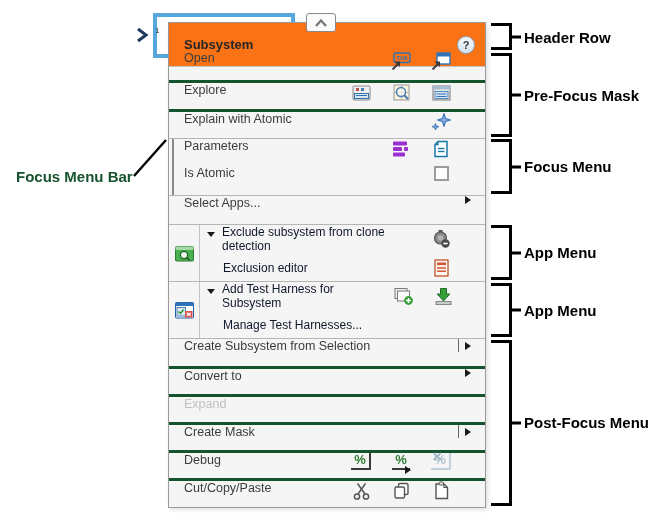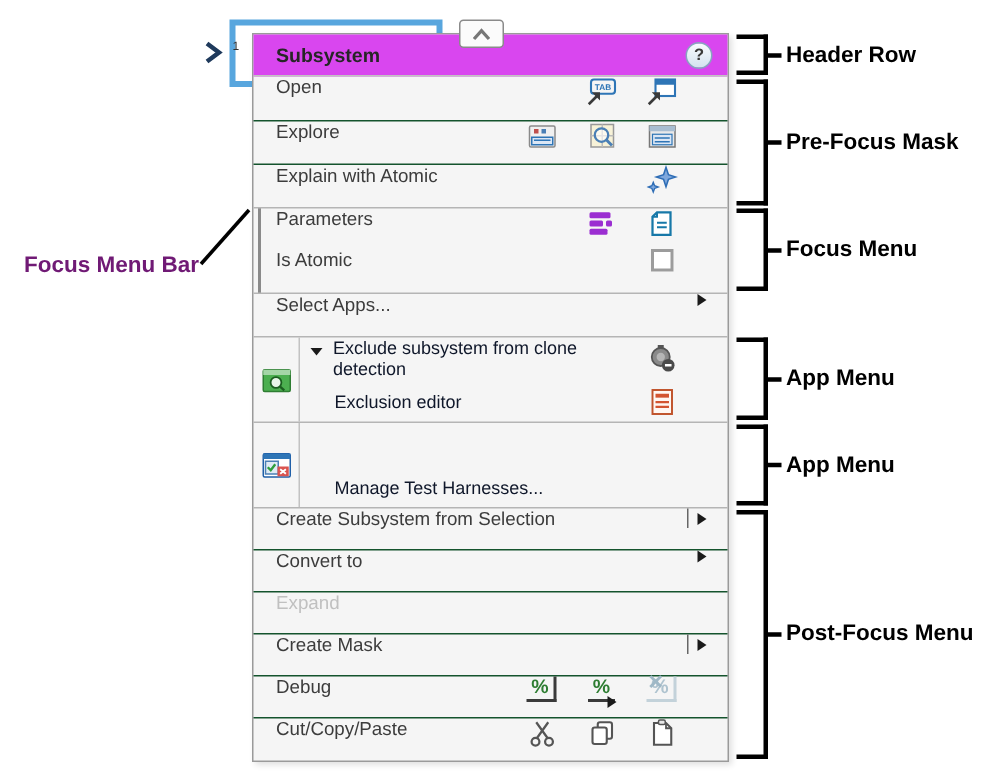--- a/index.html
+++ b/index.html
@@ -12,30 +12,30 @@
     background:#fff; border:4px solid #58a6de; }
   .port-num { position:absolute; left:155px; top:26px; font-size:8px; color:#333; }
 
   
   .menu { position:absolute; left:168px; top:22px; width:318px; height:486px;
     background:#f5f5f5; border:1px solid #9a9a9a; box-shadow:2px 2px 4px rgba(0,0,0,.12); }
   .collapse-btn { position:absolute; left:306px; top:13px; width:30px; height:19px;
     background:#fbfbfb; border:1px solid #8a8a8a; border-radius:3px;
     display:flex; align-items:center; justify-content:center; z-index:5; }
 
-  .hdr { position:absolute; left:0; right:0; top:0; height:28px; background:#d946ef;
+  .hdr { position:absolute; left:0; right:0; top:0; height:44px; background:#f97316;
     border-bottom:1px solid #c2c2c2; display:flex; align-items:center; padding:0 10px 0 15px; }
   .hdr .title { font-size:13px; font-weight:bold; color:#262626; }
   .help-btn { margin-left:auto; width:18px; height:18px; border-radius:50%;
     background:linear-gradient(#f8fbfe,#d4e2ef); border:1px solid #87a4c0;
     font-size:11px; font-weight:bold; color:#3a3a3a; display:flex; align-items:center; justify-content:center; }
 
   .mi { position:absolute; left:0; right:0; display:flex; align-items:flex-start;
     padding:0 12px 0 15px; font-size:12.5px; color:#3c3c3c; }
-  .sep-light { border-top:1px solid #14532d; }
+  .sep-light { border-top:3px solid #14532d; }
   .sep-dark  { border-top:1px solid #b5b5b5; }
   .disabled { color:#c0c0c0; }
 
   .icons { margin-left:auto; display:flex; align-items:center; margin-right:0; }
   .islot { width:40px; display:flex; justify-content:center; align-items:center; }
 
   .tri-right { width:0; height:0; border-top:4.5px solid transparent;
     border-bottom:4.5px solid transparent; border-left:6px solid #1a1a1a; }
   .split { width:1px; height:13px; background:#666; margin-right:6px; }
   .arr-zone { margin-left:auto; display:flex; align-items:center; padding-right:2px; }
@@ -65,21 +65,21 @@
   .dbg.d3::after { content:"×"; position:absolute; left:1px; top:-3px; font-size:17px;
     color:#9fb8c6; font-weight:bold; }
 
   
   .bracket { position:absolute; border-top:3px solid #000; border-bottom:3px solid #000;
     border-right:3px solid #000; width:21px; }
   .bracket .tick { position:absolute; right:-12px; top:50%; width:10px; height:3px;
     background:#000; transform:translateY(-50%); }
   .ann-label { position:absolute; font-size:15px; font-weight:bold; color:#000;
     white-space:nowrap; transform:translateY(-50%); }
-  .ann-left { position:absolute; left:16px; top:168px; font-size:15px; font-weight:bold; color:#701a75; }
+  .ann-left { position:absolute; left:16px; top:168px; font-size:15px; font-weight:bold; color:#14532d; }
   .pointer-svg { position:absolute; left:0; top:0; pointer-events:none; }
 </style>
 </head>
 <body>
 
 <div class="scene">
 
   <div class="sl-block"></div>
   <svg class="pointer-svg" width="20" height="20" style="left:136px;top:27px">
     <path d="M2 2 L10 8 L2 14" fill="none" stroke="#1f3a5c" stroke-width="3"></path>
@@ -244,20 +244,40 @@
       <div class="app-col">
         <svg width="21" height="21" viewBox="0 0 21 21">
           <rect x="1.5" y="2.5" width="18" height="15.5" rx="1" fill="#fff" stroke="#1f5fa8"></rect>
           <rect x="1.5" y="2.5" width="18" height="3.5" fill="#2e75b6"></rect>
           <rect x="3" y="7.5" width="8.5" height="8.5" fill="#dfeaf5" stroke="#4a7fb5"></rect>
           <path d="M4.5 11.5 l2 2 3-4" fill="none" stroke="#2e9e3e" stroke-width="1.6"></path>
           <rect x="11" y="11" width="7.5" height="6.5" fill="#d9534f"></rect>
           <path d="M12.8 12.8 l3.8 3 M16.6 12.8 l-3.8 3" stroke="#fff" stroke-width="1.3"></path>
         </svg>
       </div>
+      <div class="app-row" style="top:0;height:28px">
+        <span class="caret"></span>
+        <span>Add Test Harness for Subsystem</span>
+        <span class="icons" style="margin-right:10px">
+          <span class="islot">
+            <svg width="21" height="20" viewBox="0 0 21 20">
+              <rect x="2" y="2.5" width="12" height="10" fill="#eef3ee" stroke="#777"></rect>
+              <rect x="4.5" y="5" width="12" height="10" fill="#f8fbf8" stroke="#777"></rect>
+              <circle cx="15.5" cy="14.5" r="4.4" fill="#35a035"></circle>
+              <path d="M15.5 12 v5 M13 14.5 h5" stroke="#fff" stroke-width="1.6"></path>
+            </svg>
+          </span>
+          <span class="islot">
+            <svg width="21" height="20" viewBox="0 0 21 20">
+              <polygon points="7.5,2.5 13.5,2.5 13.5,8 16.8,8 10.5,15 4.2,8 7.5,8" fill="#35a035" stroke="#1b5e20" stroke-width="0.9"></polygon>
+              <rect x="3" y="15.5" width="15" height="3" fill="#c3cdc3" stroke="#888"></rect>
+            </svg>
+          </span>
+        </span>
+      </div>
       <div class="app-row" style="top:28px;height:29px">
         <span class="caret-space"></span>
         <span>Manage Test Harnesses...</span>
       </div>
     </div>
 
     <div class="mi sep-light" style="top:343px;height:28px">
       <span>Convert to</span>
       <span class="arr-zone">
           <span class="tri-right"></span>

